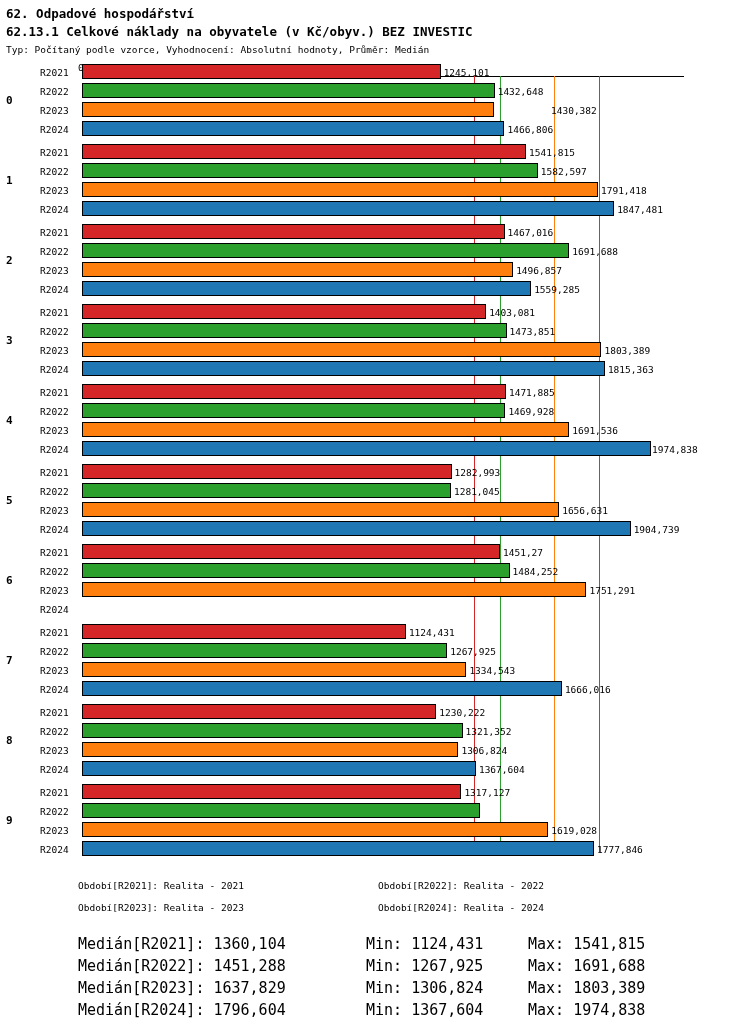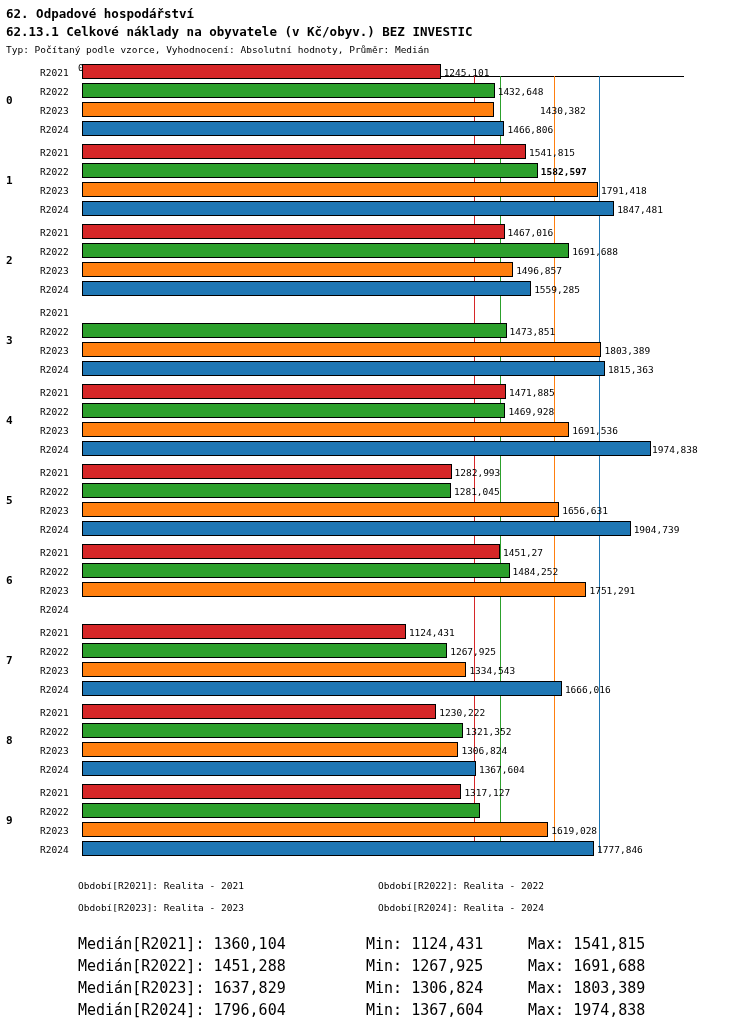--- a/index.html
+++ b/index.html
@@ -176,21 +176,21 @@
           <div class="row-label">R2022</div>
           <div class="bar-wrap">
             <div class="bar" style="width: 412.657px; background: rgb(44, 160, 44);"></div>
             <div class="bar-value" style="left: 412.657px;">1432,648</div>
           </div>
         </div>
         <div class="row">
           <div class="row-label">R2023</div>
           <div class="bar-wrap">
             <div class="bar" style="width: 412.005px; background: rgb(255, 127, 14);"></div>
-            <div class="bar-value" style="left: 417px; padding-left: 41px;">1430,382</div>
+            <div class="bar-value" style="left: 428px; padding-left: 41px;">1430,382</div>
           </div>
         </div>
         <div class="row">
           <div class="row-label">R2024</div>
           <div class="bar-wrap">
             <div class="bar" style="width: 422.496px; background: rgb(31, 119, 180);"></div>
             <div class="bar-value" style="left: 422.496px;">1466,806</div>
           </div>
         </div>
       </div>
@@ -200,21 +200,21 @@
           <div class="row-label">R2021</div>
           <div class="bar-wrap">
             <div class="bar" style="width: 444.102px; background: rgb(214, 39, 40);"></div>
             <div class="bar-value" style="left: 444.102px;">1541,815</div>
           </div>
         </div>
         <div class="row">
           <div class="row-label">R2022</div>
           <div class="bar-wrap">
             <div class="bar" style="width: 455.849px; background: rgb(44, 160, 44);"></div>
-            <div class="bar-value" style="left: 455.849px; font-weight: bold;">1582,597</div>
+            <div class="bar-value" style="left: 455.849px;">1582,597</div>
           </div>
         </div>
         <div class="row">
           <div class="row-label">R2023</div>
           <div class="bar-wrap">
             <div class="bar" style="width: 515.997px; background: rgb(255, 127, 14);"></div>
             <div class="bar-value" style="left: 515.997px;">1791,418</div>
           </div>
         </div>
         <div class="row">
@@ -253,20 +253,24 @@
           <div class="bar-wrap">
             <div class="bar" style="width: 449.134px; background: rgb(31, 119, 180);"></div>
             <div class="bar-value" style="left: 449.134px;">1559,285</div>
           </div>
         </div>
       </div>
       <div class="group" style="margin-top: 4px;">
         <div class="group-label">3</div>
         <div class="row">
           <div class="row-label">R2021</div>
+          <div class="bar-wrap">
+            <div class="bar" style="width: 404.141px; background: rgb(214, 39, 40);"></div>
+            <div class="bar-value" style="left: 404.141px;">1403,081</div>
+          </div>
         </div>
         <div class="row">
           <div class="row-label">R2022</div>
           <div class="bar-wrap">
             <div class="bar" style="width: 424.526px; background: rgb(44, 160, 44);"></div>
             <div class="bar-value" style="left: 424.526px;">1473,851</div>
           </div>
         </div>
         <div class="row">
           <div class="row-label">R2023</div>

